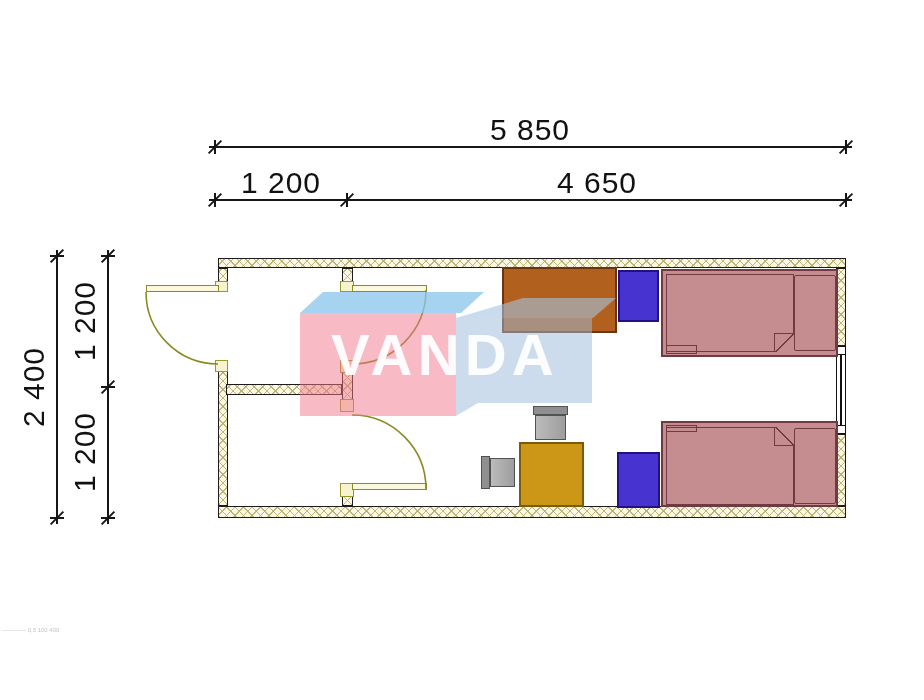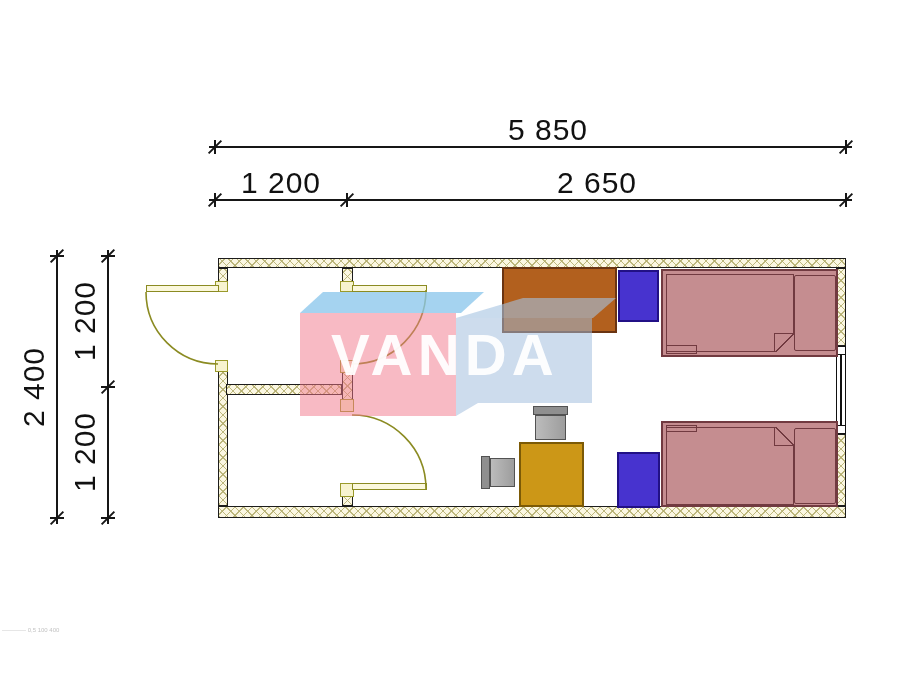--- a/index.html
+++ b/index.html
@@ -68,33 +68,33 @@
 <body>
 
 <div id="canvas">
 
   <div>
     <div class="dimline" style="left:209px;top:146px;width:643px;height:2px;"></div>
     <div class="slash" style="left:206px;top:146px;"></div>
     <div class="slash" style="left:837px;top:146px;"></div>
     <div class="stub-v" style="left:214px;top:140px;"></div>
     <div class="stub-v" style="left:845px;top:140px;"></div>
-    <div class="dimlabel" style="left:548px;top:130px;">5 850</div>
+    <div class="dimlabel" style="left:530px;top:130px;">5 850</div>
   </div>
 
   <div>
     <div class="dimline" style="left:209px;top:199px;width:643px;height:2px;"></div>
     <div class="slash" style="left:206px;top:199px;"></div>
     <div class="slash" style="left:338px;top:199px;"></div>
     <div class="slash" style="left:837px;top:199px;"></div>
     <div class="stub-v" style="left:214px;top:193px;"></div>
     <div class="stub-v" style="left:346px;top:193px;"></div>
     <div class="stub-v" style="left:845px;top:193px;"></div>
     <div class="dimlabel" style="left:281px;top:183px;">1 200</div>
-    <div class="dimlabel" style="left:597px;top:183px;">2 650</div>
+    <div class="dimlabel" style="left:597px;top:183px;">4 650</div>
   </div>
 
   <div>
     <div class="dimline" style="left:56px;top:250px;width:2px;height:274px;"></div>
     <div class="slash" style="left:48px;top:255px;"></div>
     <div class="slash" style="left:48px;top:517px;"></div>
     <div class="stub-h" style="left:50px;top:255px;"></div>
     <div class="stub-h" style="left:50px;top:517px;"></div>
     <div class="dimlabel-rot" style="left:34px;top:387px;">2 400</div>
   </div>

